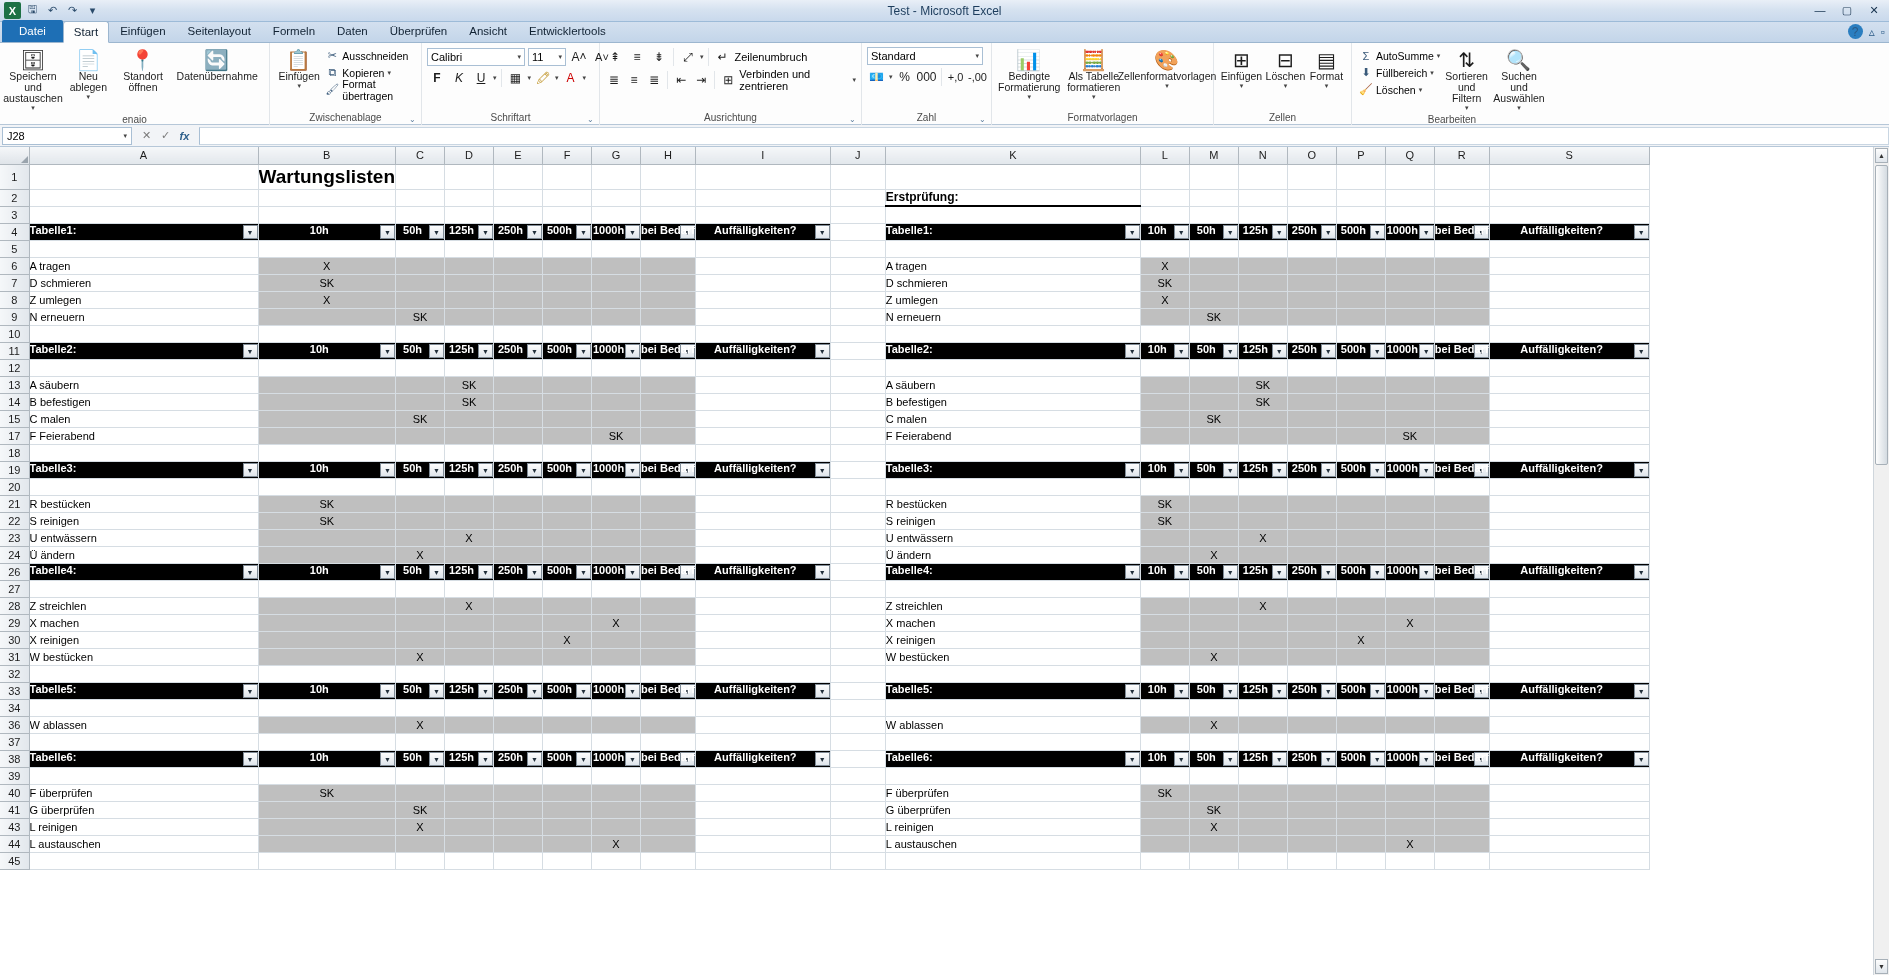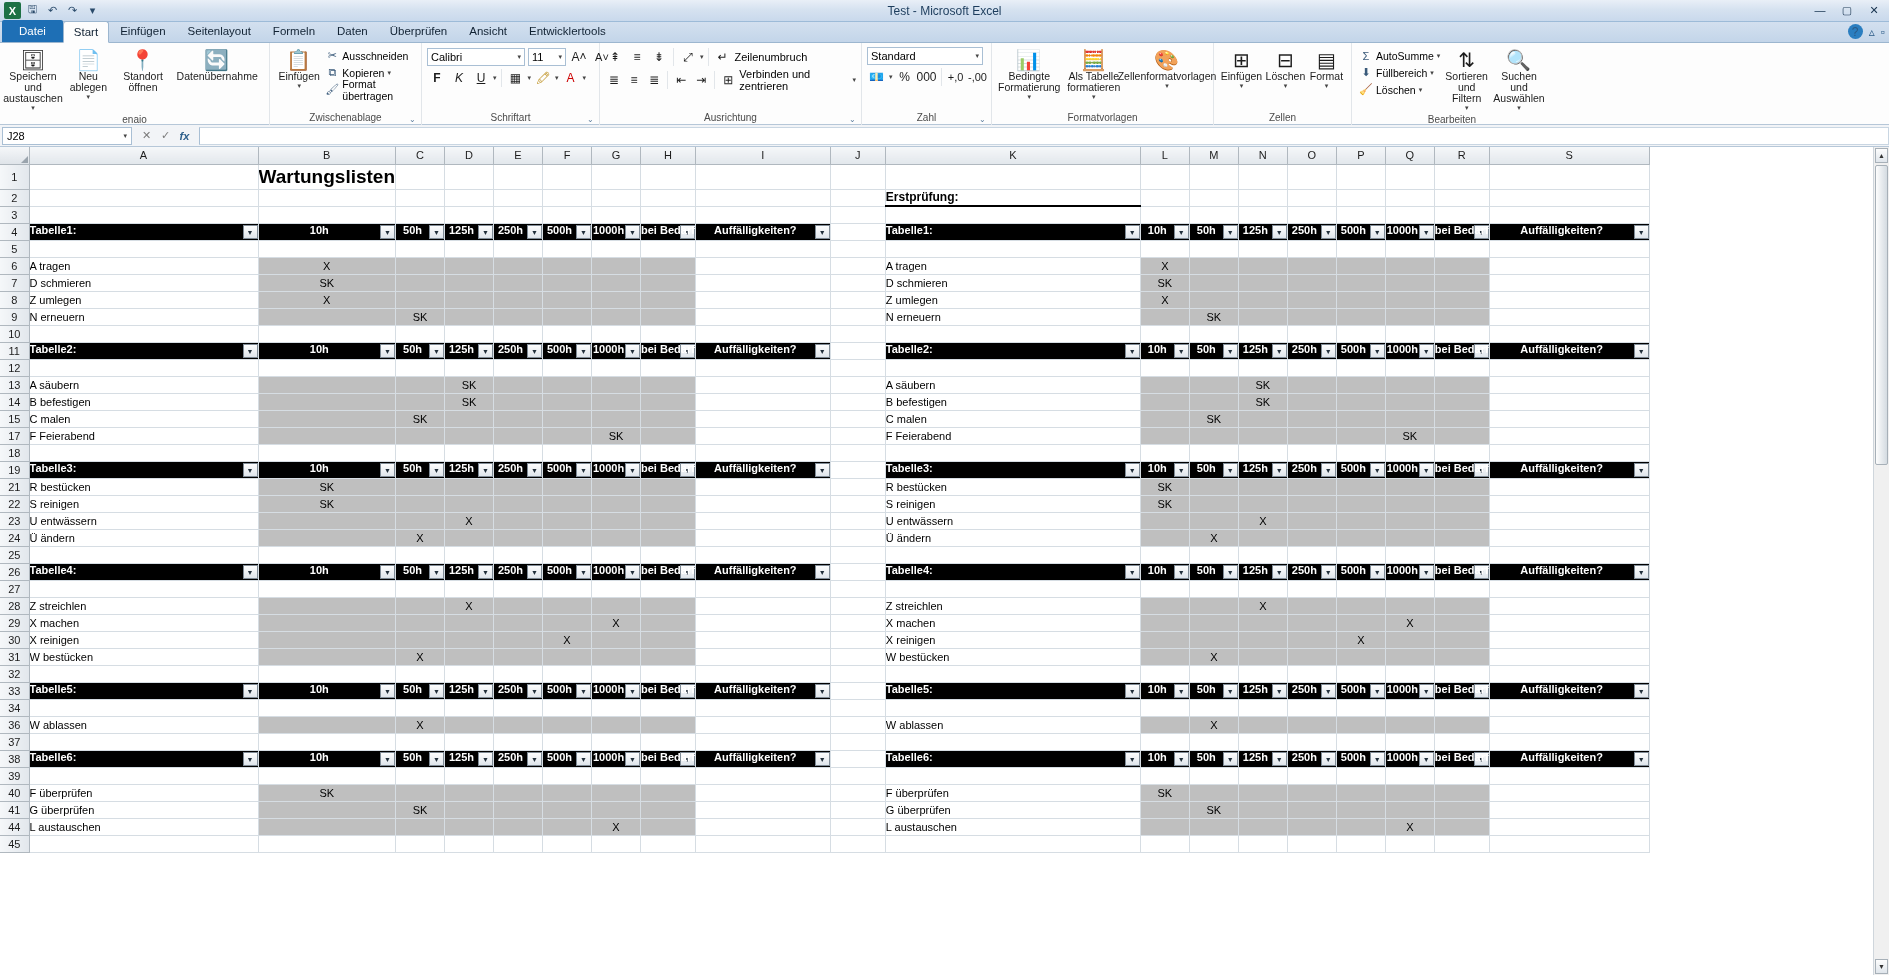--- a/index.html
+++ b/index.html
@@ -1062,20 +1062,42 @@
           <td class="cell black c" style="">
             <span class="filt">▼</span>
             <span class="lbl-in">bei Bedarf</span>
           </td>
           <td class="cell black c" style="">
             <span class="filt">▼</span>
             <span class="lbl-in">Auffälligkeiten?</span>
           </td>
         </tr>
         <tr>
+          <th class="rowhead">20</th>
+          <td class="cell" style=""></td>
+          <td class="cell" style=""></td>
+          <td class="cell" style=""></td>
+          <td class="cell" style=""></td>
+          <td class="cell" style=""></td>
+          <td class="cell" style=""></td>
+          <td class="cell" style=""></td>
+          <td class="cell" style=""></td>
+          <td class="cell" style=""></td>
+          <td class="cell" style=""></td>
+          <td class="cell" style=""></td>
+          <td class="cell" style=""></td>
+          <td class="cell" style=""></td>
+          <td class="cell" style=""></td>
+          <td class="cell" style=""></td>
+          <td class="cell" style=""></td>
+          <td class="cell" style=""></td>
+          <td class="cell" style=""></td>
+          <td class="cell" style=""></td>
+        </tr>
+        <tr>
           <th class="rowhead">21</th>
           <td class="cell" style="">R bestücken</td>
           <td class="cell gray c" style="">SK</td>
           <td class="cell gray c" style=""></td>
           <td class="cell gray c" style=""></td>
           <td class="cell gray c" style=""></td>
           <td class="cell gray c" style=""></td>
           <td class="cell gray c" style=""></td>
           <td class="cell gray c" style=""></td>
           <td class="cell" style=""></td>
@@ -1150,42 +1172,20 @@
           <td class="cell gray c" style=""></td>
           <td class="cell gray c" style="">X</td>
           <td class="cell gray c" style=""></td>
           <td class="cell gray c" style=""></td>
           <td class="cell gray c" style=""></td>
           <td class="cell gray c" style=""></td>
           <td class="cell gray c" style=""></td>
           <td class="cell" style=""></td>
         </tr>
         <tr>
-          <th class="rowhead">25</th>
-          <td class="cell" style=""></td>
-          <td class="cell" style=""></td>
-          <td class="cell" style=""></td>
-          <td class="cell" style=""></td>
-          <td class="cell" style=""></td>
-          <td class="cell" style=""></td>
-          <td class="cell" style=""></td>
-          <td class="cell" style=""></td>
-          <td class="cell" style=""></td>
-          <td class="cell" style=""></td>
-          <td class="cell" style=""></td>
-          <td class="cell" style=""></td>
-          <td class="cell" style=""></td>
-          <td class="cell" style=""></td>
-          <td class="cell" style=""></td>
-          <td class="cell" style=""></td>
-          <td class="cell" style=""></td>
-          <td class="cell" style=""></td>
-          <td class="cell" style=""></td>
-        </tr>
-        <tr>
           <th class="rowhead">26</th>
           <td class="cell black" style=""><span class="filt">▼</span><span class="lbl-in">Tabelle4:</span></td>
           <td class="cell black c" style="">
             <span class="filt">▼</span>
             <span class="lbl-in">10h</span>
           </td>
           <td class="cell black c" style="">
             <span class="filt">▼</span>
             <span class="lbl-in">50h</span>
           </td>
@@ -1638,20 +1638,42 @@
           <td class="cell gray c" style=""></td>
           <td class="cell gray c" style=""></td>
           <td class="cell gray c" style=""></td>
           <td class="cell gray c" style=""></td>
           <td class="cell gray c" style=""></td>
           <td class="cell" style=""></td>
           <td class="cell" style=""></td>
           <td class="cell" style="">G überprüfen</td>
           <td class="cell gray c" style=""></td>
           <td class="cell gray c" style="">SK</td>
+          <td class="cell gray c" style=""></td>
+          <td class="cell gray c" style=""></td>
+          <td class="cell gray c" style=""></td>
+          <td class="cell gray c" style=""></td>
+          <td class="cell gray c" style=""></td>
+          <td class="cell" style=""></td>
+        </tr>
+        <tr>
+          <th class="rowhead">43</th>
+          <td class="cell" style="">L reinigen</td>
+          <td class="cell gray c" style=""></td>
+          <td class="cell gray c" style="">X</td>
+          <td class="cell gray c" style=""></td>
+          <td class="cell gray c" style=""></td>
+          <td class="cell gray c" style=""></td>
+          <td class="cell gray c" style=""></td>
+          <td class="cell gray c" style=""></td>
+          <td class="cell" style=""></td>
+          <td class="cell" style=""></td>
+          <td class="cell" style="">L reinigen</td>
+          <td class="cell gray c" style=""></td>
+          <td class="cell gray c" style="">X</td>
           <td class="cell gray c" style=""></td>
           <td class="cell gray c" style=""></td>
           <td class="cell gray c" style=""></td>
           <td class="cell gray c" style=""></td>
           <td class="cell gray c" style=""></td>
           <td class="cell" style=""></td>
         </tr>
         <tr>
           <th class="rowhead">44</th>
           <td class="cell" style="">L austauschen</td>

